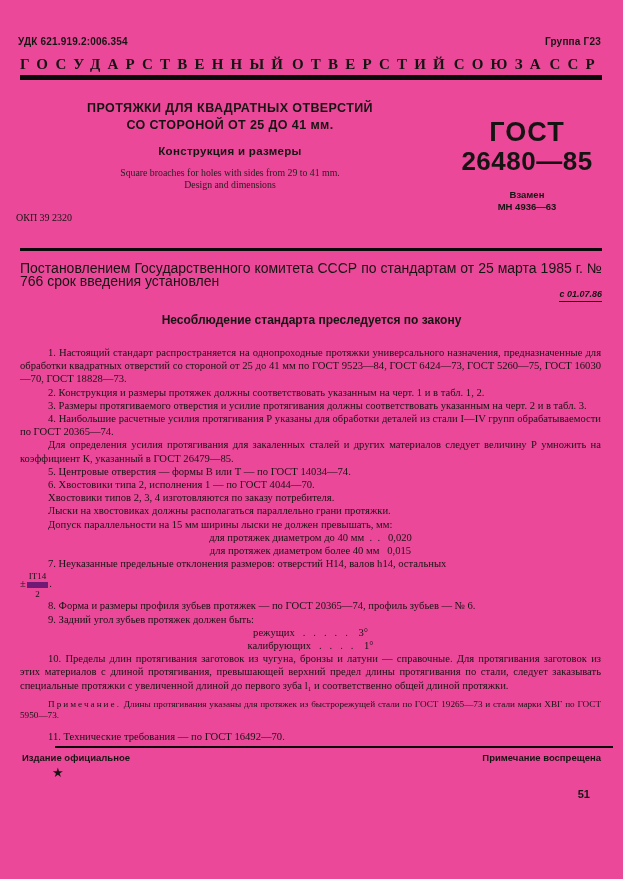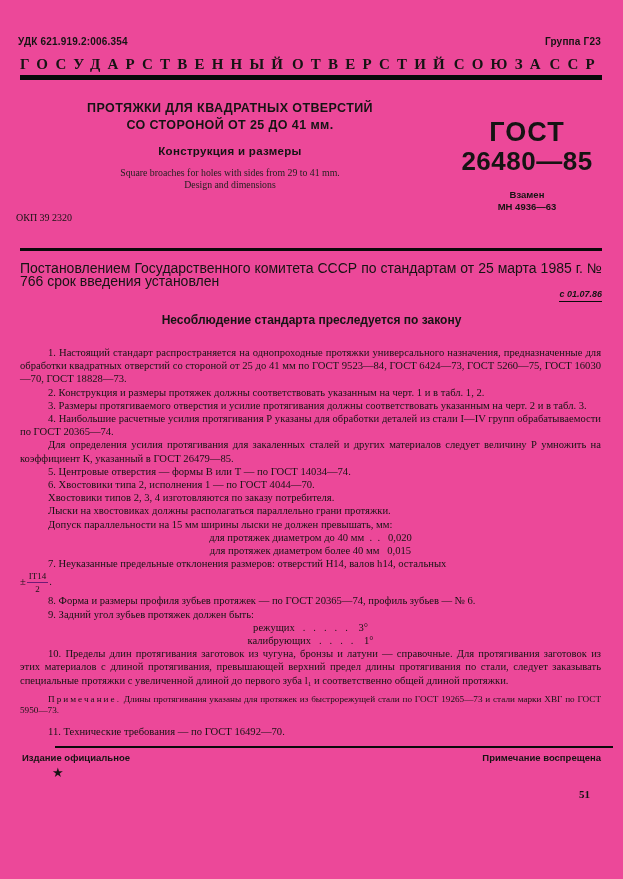--- a/index.html
+++ b/index.html
@@ -65,37 +65,37 @@
     font-family:"Liberation Sans", sans-serif;font-weight:bold;font-size:12px;
   }
 
   
   .doc-body{margin:19px 22px 0 20px;font-size:10.6px;line-height:13.2px;}
   .doc-body p{margin:0;text-indent:28px;text-align:justify;}
   .doc-body p.center{text-align:center;text-indent:0;}
   .frac-row{margin:1px 0 0 0;line-height:1;}
   .frac{display:inline-flex;flex-direction:column;text-align:center;
     vertical-align:middle;font-size:9px;line-height:10px;margin:0 1px;}
-  .frac-num{border-bottom:1px solid #701a75;padding:0 2px 1px;}
+  .frac-num{border-bottom:6px solid #701a75;padding:0 2px 1px;}
   .frac-den{padding-top:1px;}
   .note{margin-top:7px !important;font-size:9.2px;line-height:11px;}
   .note-label{letter-spacing:.22em;}
   .p-last{margin-top:9px !important;}
 
   
   .footer{position:absolute;left:0;right:0;top:746px;}
   .footer-rule{height:2px;background:#0a0a0a;margin:0 10px 0 55px;}
   .footer-row{
     display:flex;justify-content:space-between;
     margin:4px 22px 0 22px;
     font-family:"Liberation Sans", sans-serif;font-weight:bold;font-size:9.5px;
   }
   .footer-star{margin:3px 0 0 52px;font-size:13px;line-height:13px;}
   .page-number{position:absolute;right:33px;top:42px;
-    font-size:11px;font-weight:bold;font-family:Liberation Serif, serif;}
+    font-size:11px;font-weight:bold;font-family:Liberation Sans, sans-serif;}
 </style>
 </head>
 <body>
 
 <div class="page">
 
   <div class="udk-row">
     <span>УДК 621.919.2:006.354</span>
     <span>Группа Г23</span>
   </div>

